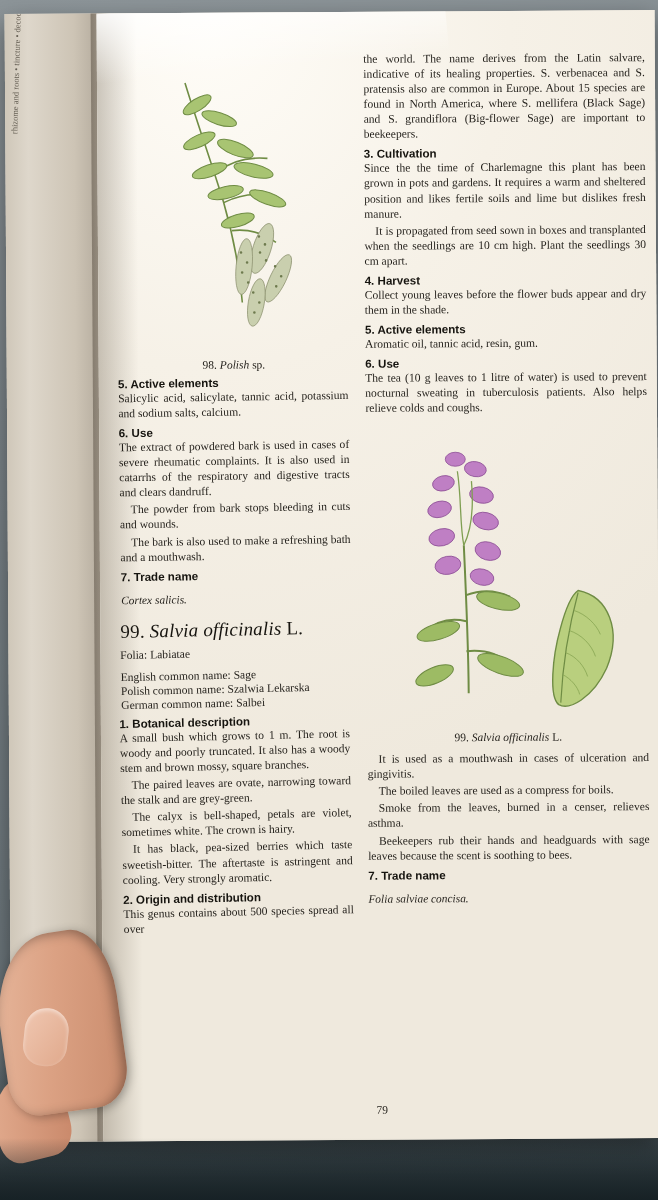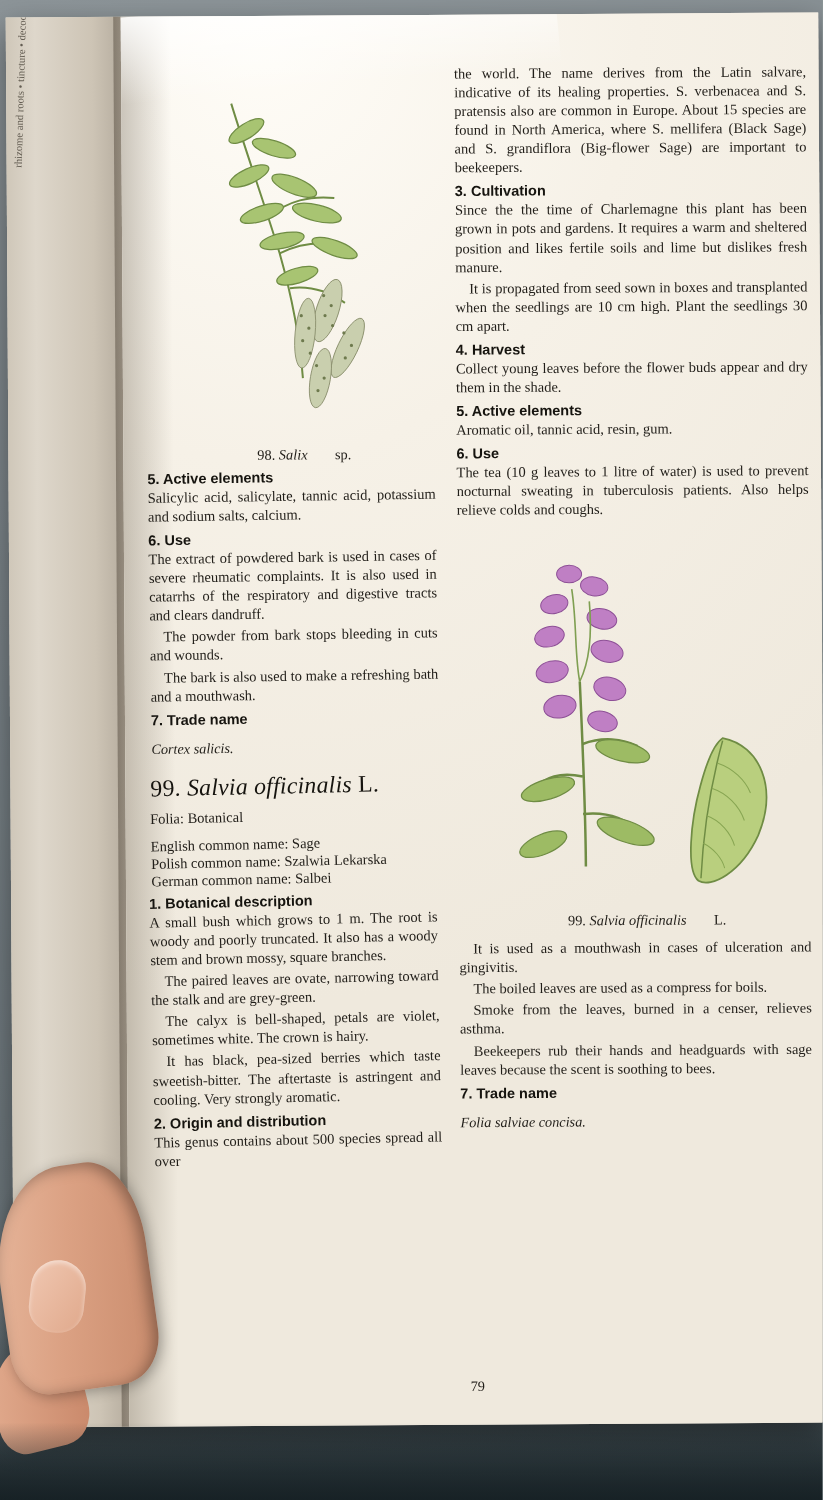--- a/index.html
+++ b/index.html
@@ -126,21 +126,21 @@
     color: #16140f;
     margin: 5px 0 1px 0;
   }
   .caption {
     text-align: center;
     font-size: 11.5px;
     font-style: italic;
     color: #211e19;
     margin-top: 6px;
   }
-  .caption .roman { font-style: normal; margin-left: 19px; }
+  .caption .roman { font-style: normal; }
   .trade-name { font-style: italic; font-size: 11.4px; color:#211e19; }
   .species-title {
     font-size: 19px;
     font-style: italic;
     color: #16140f;
     margin: 14px 0 6px 0;
     letter-spacing: .2px;
   }
   .species-title .num { font-style: normal; }
   .species-title .auth { font-style: normal; }
@@ -264,21 +264,21 @@
               <circle cx="153" cy="224" r="1.3"></circle>
             <circle cx="148" cy="234" r="1.3"></circle>
               <circle cx="125" cy="240" r="1.3"></circle>
             <circle cx="131" cy="250" r="1.3"></circle>
               <circle cx="126" cy="260" r="1.3"></circle>
           </g>
         </svg>
 
         <div class="caption">
           <span class="roman">98.</span>
-          <span>Salix</span>
+          <span>Polish</span>
           <span class="roman">sp.</span>
         </div>
 
         <div class="tilt-a">
           <div class="sec-head">5. Active elements</div>
           <p class="body-text">Salicylic acid, salicylate, tannic acid, potassium and sodium salts, calcium.</p>
 
           <div class="sec-head">6. Use</div>
           <p class="body-text">The extract of powdered bark is used in cases of severe rheumatic complaints. It is also used in catarrhs of the respiratory and digestive tracts and clears dandruff.</p>
           <p class="body-text indent">The powder from bark stops bleeding in cuts and wounds.</p>
@@ -290,21 +290,21 @@
 
         <div class="species-title tilt-b">
           <span class="num">99.</span>
           <span>Salvia officinalis</span>
           <span class="auth">L.</span>
         </div>
 
         <div class="tilt-b">
           <div class="meta-line">
             <span>Folia:</span>
-            <span>Botanical</span>
+            <span>Labiatae</span>
           </div>
           <div class="meta-gap"></div>
           <div class="meta-line">English common name: Sage</div>
           <div class="meta-line">Polish common name: Szalwia Lekarska</div>
           <div class="meta-line">German common name: Salbei</div>
         </div>
 
         <div class="tilt-b">
           <div class="sec-head">1. Botanical description</div>
           <p class="body-text">A small bush which grows to 1 m. The root is woody and poorly truncated. It also has a woody stem and brown mossy, square branches.</p>

